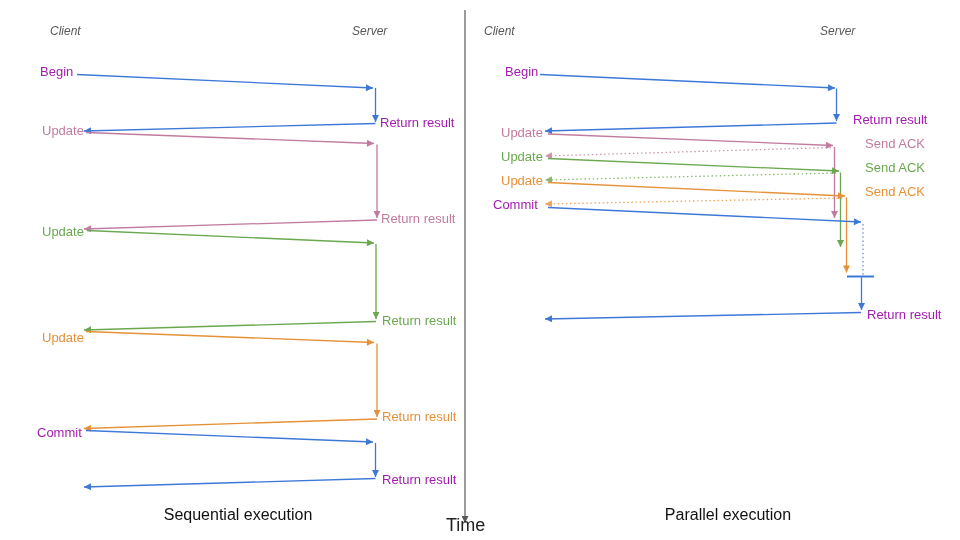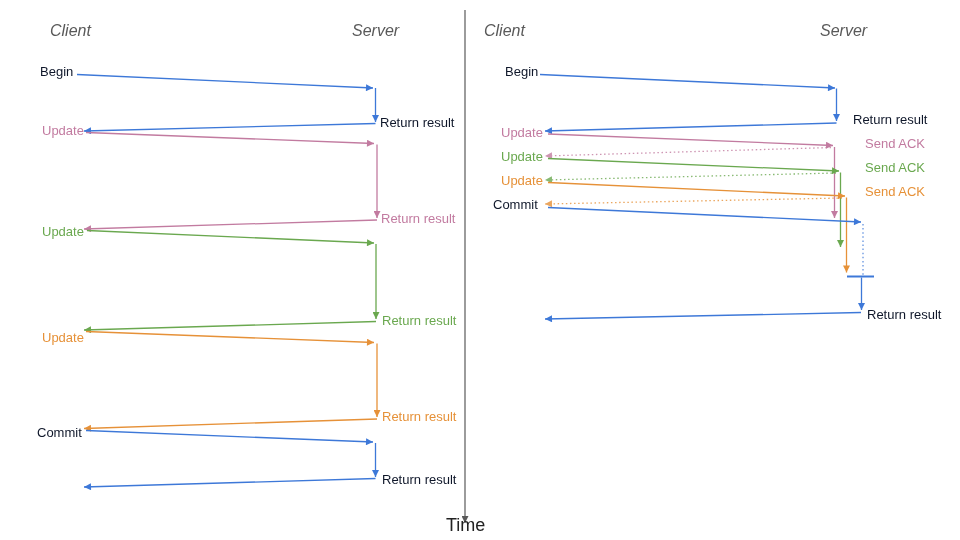--- a/index.html
+++ b/index.html
@@ -5,26 +5,26 @@
   html,body{margin:0;padding:0;background:#ffffff;}
   .canvas{
     position:relative;width:960px;height:540px;background:#ffffff;overflow:hidden;
     font-family:"Liberation Sans",sans-serif;
   }
   .arrow-layer{position:absolute;left:0;top:0;width:960px;height:540px;}
   .label{
     position:absolute;font-size:13px;line-height:13px;white-space:nowrap;
     font-family:"Liberation Sans",sans-serif;
   }
-  .hdr{font-size:16px;line-height:16px;font-style:italic;color:#595959;}
+  .hdr{font-size:12px;line-height:16px;font-style:italic;color:#595959;}
   .caption{
     position:absolute;width:220px;text-align:center;font-size:16px;line-height:16px;
     color:#111111;white-space:nowrap;font-family:"Liberation Sans",sans-serif;
   }
-  .c-blue{color:#0f172a;}
+  .c-blue{color:#a21caf;}
   .c-pink{color:#c27ba0;}
   .c-green{color:#6aa84f;}
   .c-orange{color:#e69138;}
   .c-time{color:#222222;font-size:18px;line-height:14px;}
 </style>
 </head>
 <body>
 
 <div class="canvas">
 
@@ -107,20 +107,21 @@
 
   <span class="label c-green" style="left:42px;top:225px">Update</span>
   <span class="label c-green" style="left:382px;top:314px">Return result</span>
 
   <span class="label c-orange" style="left:42px;top:331px">Update</span>
   <span class="label c-orange" style="left:382px;top:410px">Return result</span>
 
   <span class="label c-blue" style="left:37px;top:426px">Commit</span>
   <span class="label c-blue" style="left:382px;top:473px">Return result</span>
 
+  <span class="caption" style="left:128px;top:507px">Sequential execution</span>
 
   <span class="label c-time" style="left:446px;top:518px">Time</span>
 
   <span class="label hdr" style="left:484px;top:23px">Client</span>
   <span class="label hdr" style="left:820px;top:23px">Server</span>
 
   <span class="label c-blue" style="left:505px;top:65px">Begin</span>
   <span class="label c-blue" style="left:853px;top:113px">Return result</span>
 
   <span class="label c-pink" style="left:501px;top:126px">Update</span>
@@ -128,14 +129,15 @@
 
   <span class="label c-green" style="left:501px;top:150px">Update</span>
   <span class="label c-green" style="left:865px;top:161px">Send ACK</span>
 
   <span class="label c-orange" style="left:501px;top:174px">Update</span>
   <span class="label c-orange" style="left:865px;top:185px">Send ACK</span>
 
   <span class="label c-blue" style="left:493px;top:198px">Commit</span>
   <span class="label c-blue" style="left:867px;top:308px">Return result</span>
 
+  <span class="caption" style="left:618px;top:507px">Parallel execution</span>
 
 </div>
 
 </body></html>

